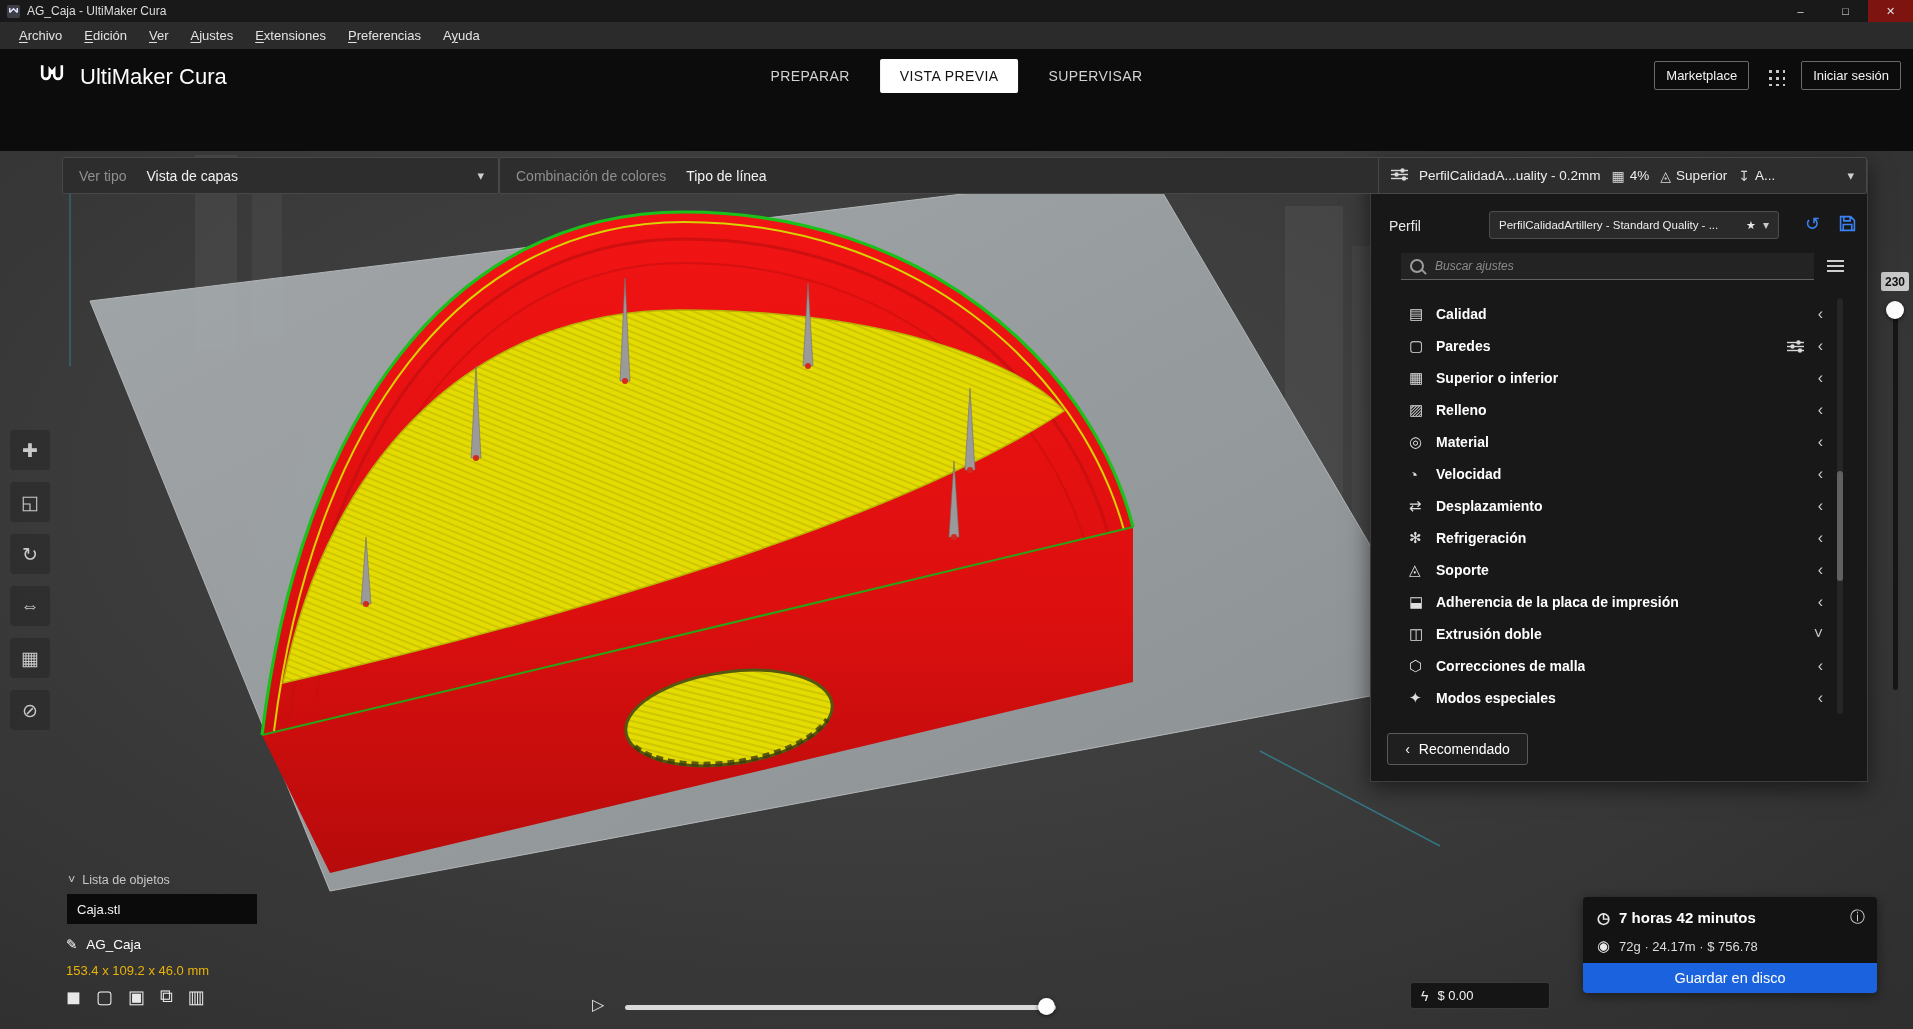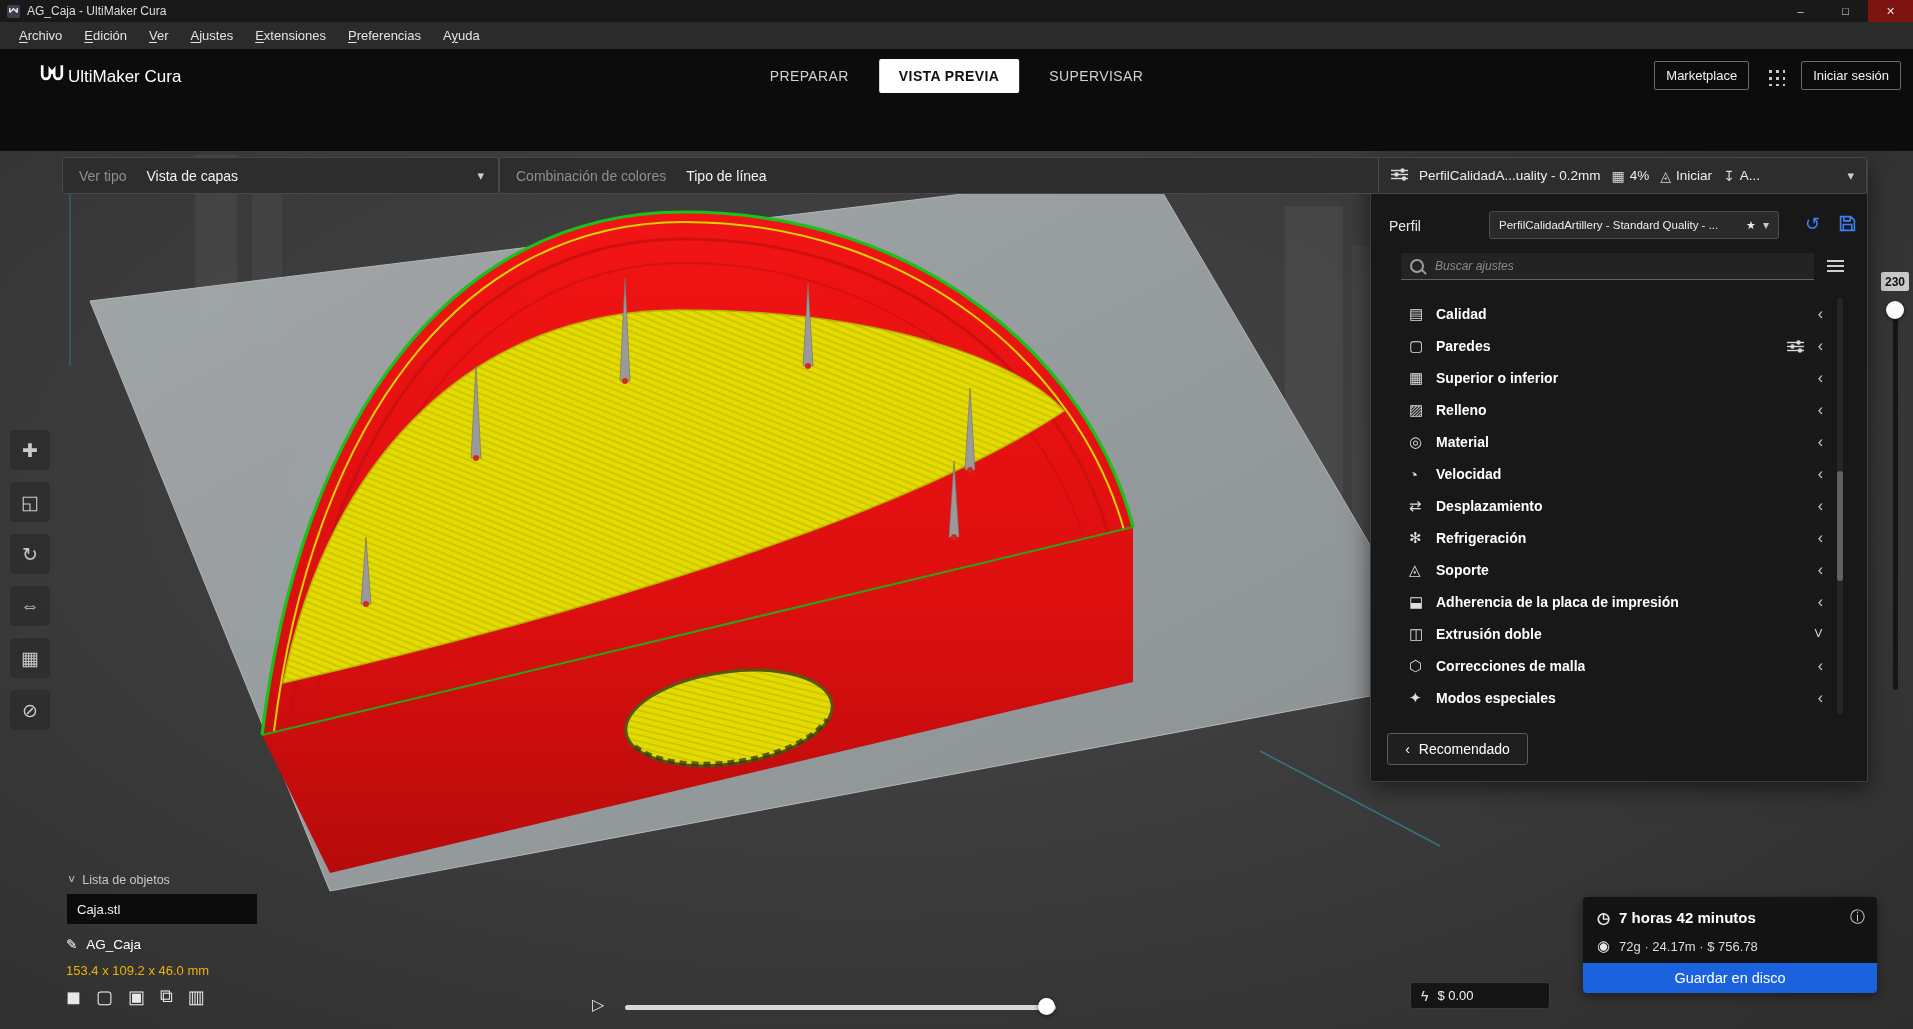--- a/index.html
+++ b/index.html
@@ -13,24 +13,24 @@
   .win-btn{width:45px;display:flex;align-items:center;justify-content:center;font-size:11px;color:#e0e0e0;}
   .win-btn.close{background:#7e1410;}
 
   
   .menubar{position:absolute;top:22px;left:0;right:0;height:27px;background:#2b2b2b;display:flex;align-items:center;padding-left:8px;font-size:13px;color:#e3e3e3;z-index:40;}
   .menu-item{padding:0 11px;line-height:27px;}
   .menu-item u{text-underline-offset:2px;}
 
   
   .appheader{position:absolute;top:49px;left:0;right:0;height:102px;background:#0c0c0c;z-index:30;}
-  .brand{position:absolute;left:40px;top:14px;display:flex;align-items:center;gap:4px;font-size:17px;font-weight:500;color:#fff;}
+  .brand{position:absolute;left:40px;top:14px;display:flex;align-items:center;gap:16px;font-size:22px;font-weight:500;color:#fff;}
   .tabs{position:absolute;left:50%;top:0;height:53px;transform:translateX(-50%);display:flex;align-items:center;gap:10px;}
   .tab{padding:9px 20px;font-size:14px;letter-spacing:.4px;color:#d2d2d2;border-radius:2px;}
-  .tab.active{background:#ffffff;color:#111;font-weight:700;}
+  .tab.active{background:#ffffff;color:#111;font-weight:400;}
   .header-right{position:absolute;right:12px;top:0;height:53px;display:flex;align-items:center;gap:16px;}
   .outline-btn{border:1px solid #6a6a6a;padding:6px 11px;font-size:13px;color:#f2f2f2;border-radius:2px;}
   .grid-ico{width:20px;height:20px;background-image:radial-gradient(#c9c9c9 1.7px,transparent 1.9px);background-size:7px 7px;background-position:2px 2px;}
 
   .dd{position:absolute;top:108px;height:37px;background:#2d2d2d;border:1px solid #484848;display:flex;align-items:center;font-size:14px;border-radius:2px;box-sizing:border-box;}
   .dd1{left:62px;width:437px;}
   .dd2{left:499px;width:960px;}
   .dd-label{color:#8f8f8f;margin:0 0 0 16px;}
   .dd-value{color:#f2f2f2;margin-left:20px;}
   .dd-caret{margin-left:auto;margin-right:14px;color:#cfcfcf;font-size:13px;}
@@ -240,21 +240,21 @@
           </g>
         </svg>
     </span>
     <span class="ps-profile">PerfilCalidadA...uality - 0.2mm</span>
     <span class="ps-item">
         <span class="badge-glyph">▦</span>
         <span>4%</span>
       </span>
     <span class="ps-item">
         <span class="badge-glyph">◬</span>
-        <span>Iniciar</span>
+        <span>Superior</span>
       </span>
     <span class="ps-item">
         <span class="badge-glyph">↧</span>
         <span>A...</span>
       </span>
     <span class="ps-caret">▾</span>
   </div>
 </header>
 
 <div class="tools" id="tools">

